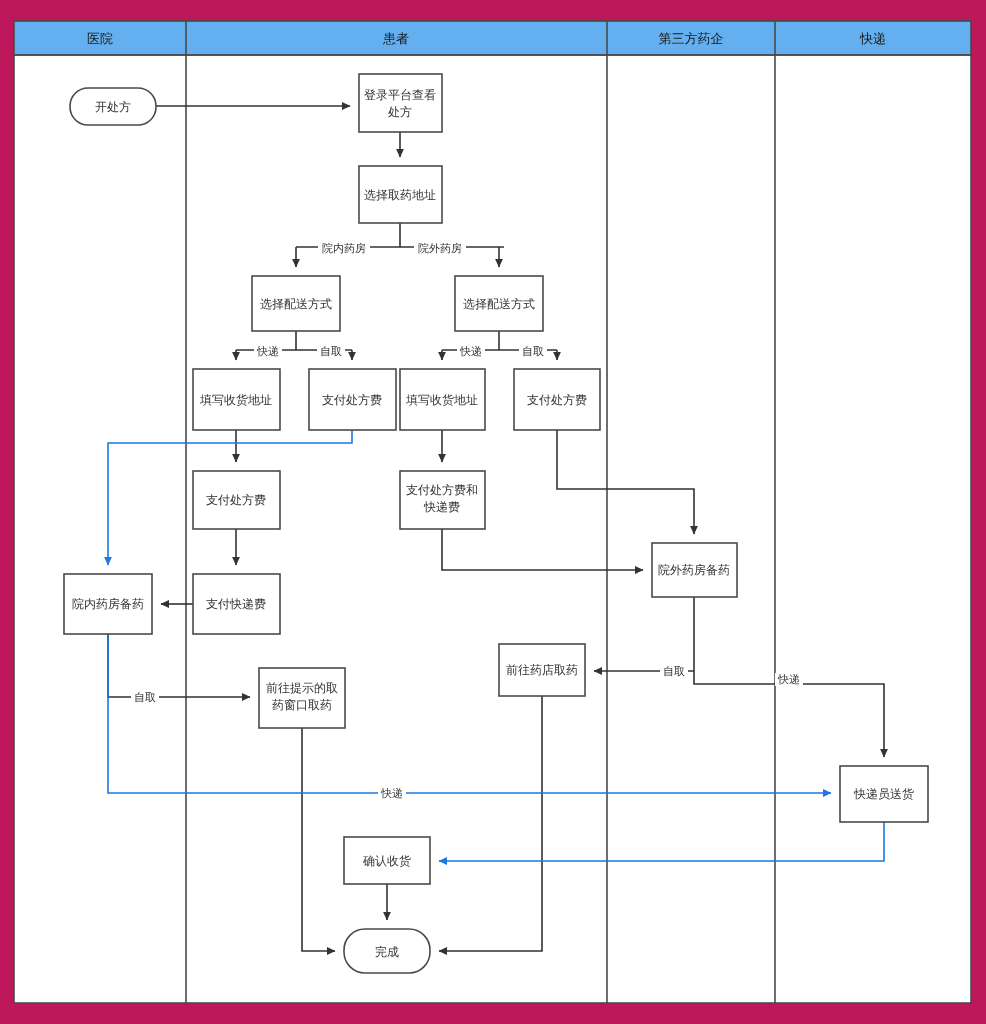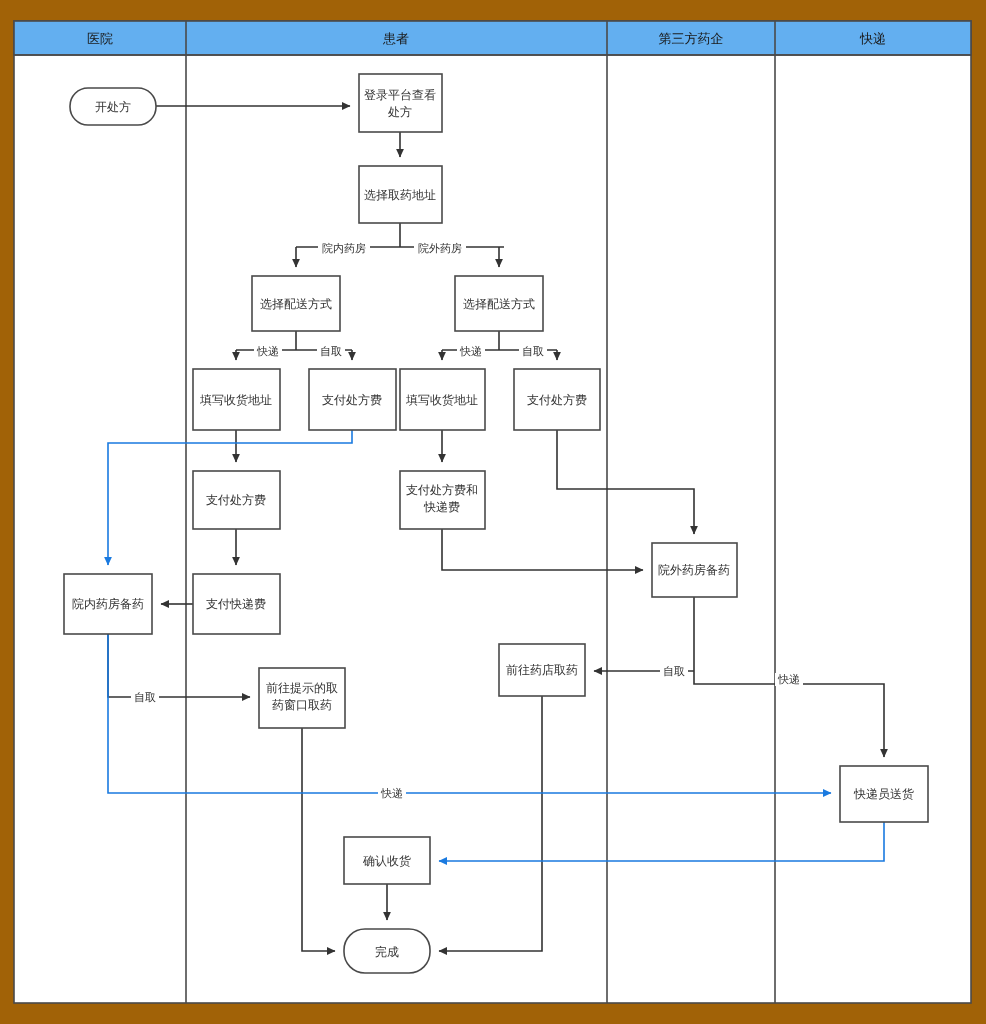--- a/index.html
+++ b/index.html
@@ -1,17 +1,17 @@
 <!DOCTYPE html>
 <html><head>
 <meta charset="utf-8">
 <style>
   html,body{margin:0;padding:0;background:#ffffff;}
   body{font-family:"DejaVu Sans","Liberation Sans",sans-serif;}
-  #canvas{position:relative;width:986px;height:1024px;background:#a16207;overflow:hidden;}
+  #canvas{position:relative;width:986px;height:1024px;background:#be185d;overflow:hidden;}
   #svgroot{position:absolute;left:0;top:0;width:986px;height:1024px;}
   .lane-header-text{font-size:13px;fill:#1a1a1a;}
   .node-text{font-size:12px;fill:#333333;}
   .edge-label{font-size:11px;fill:#333333;}
 </style>
 </head>
 <body>
 
 <div id="canvas">
 <svg id="svgroot" viewBox="0 0 986 1024" xmlns="http://www.w3.org/2000/svg">

